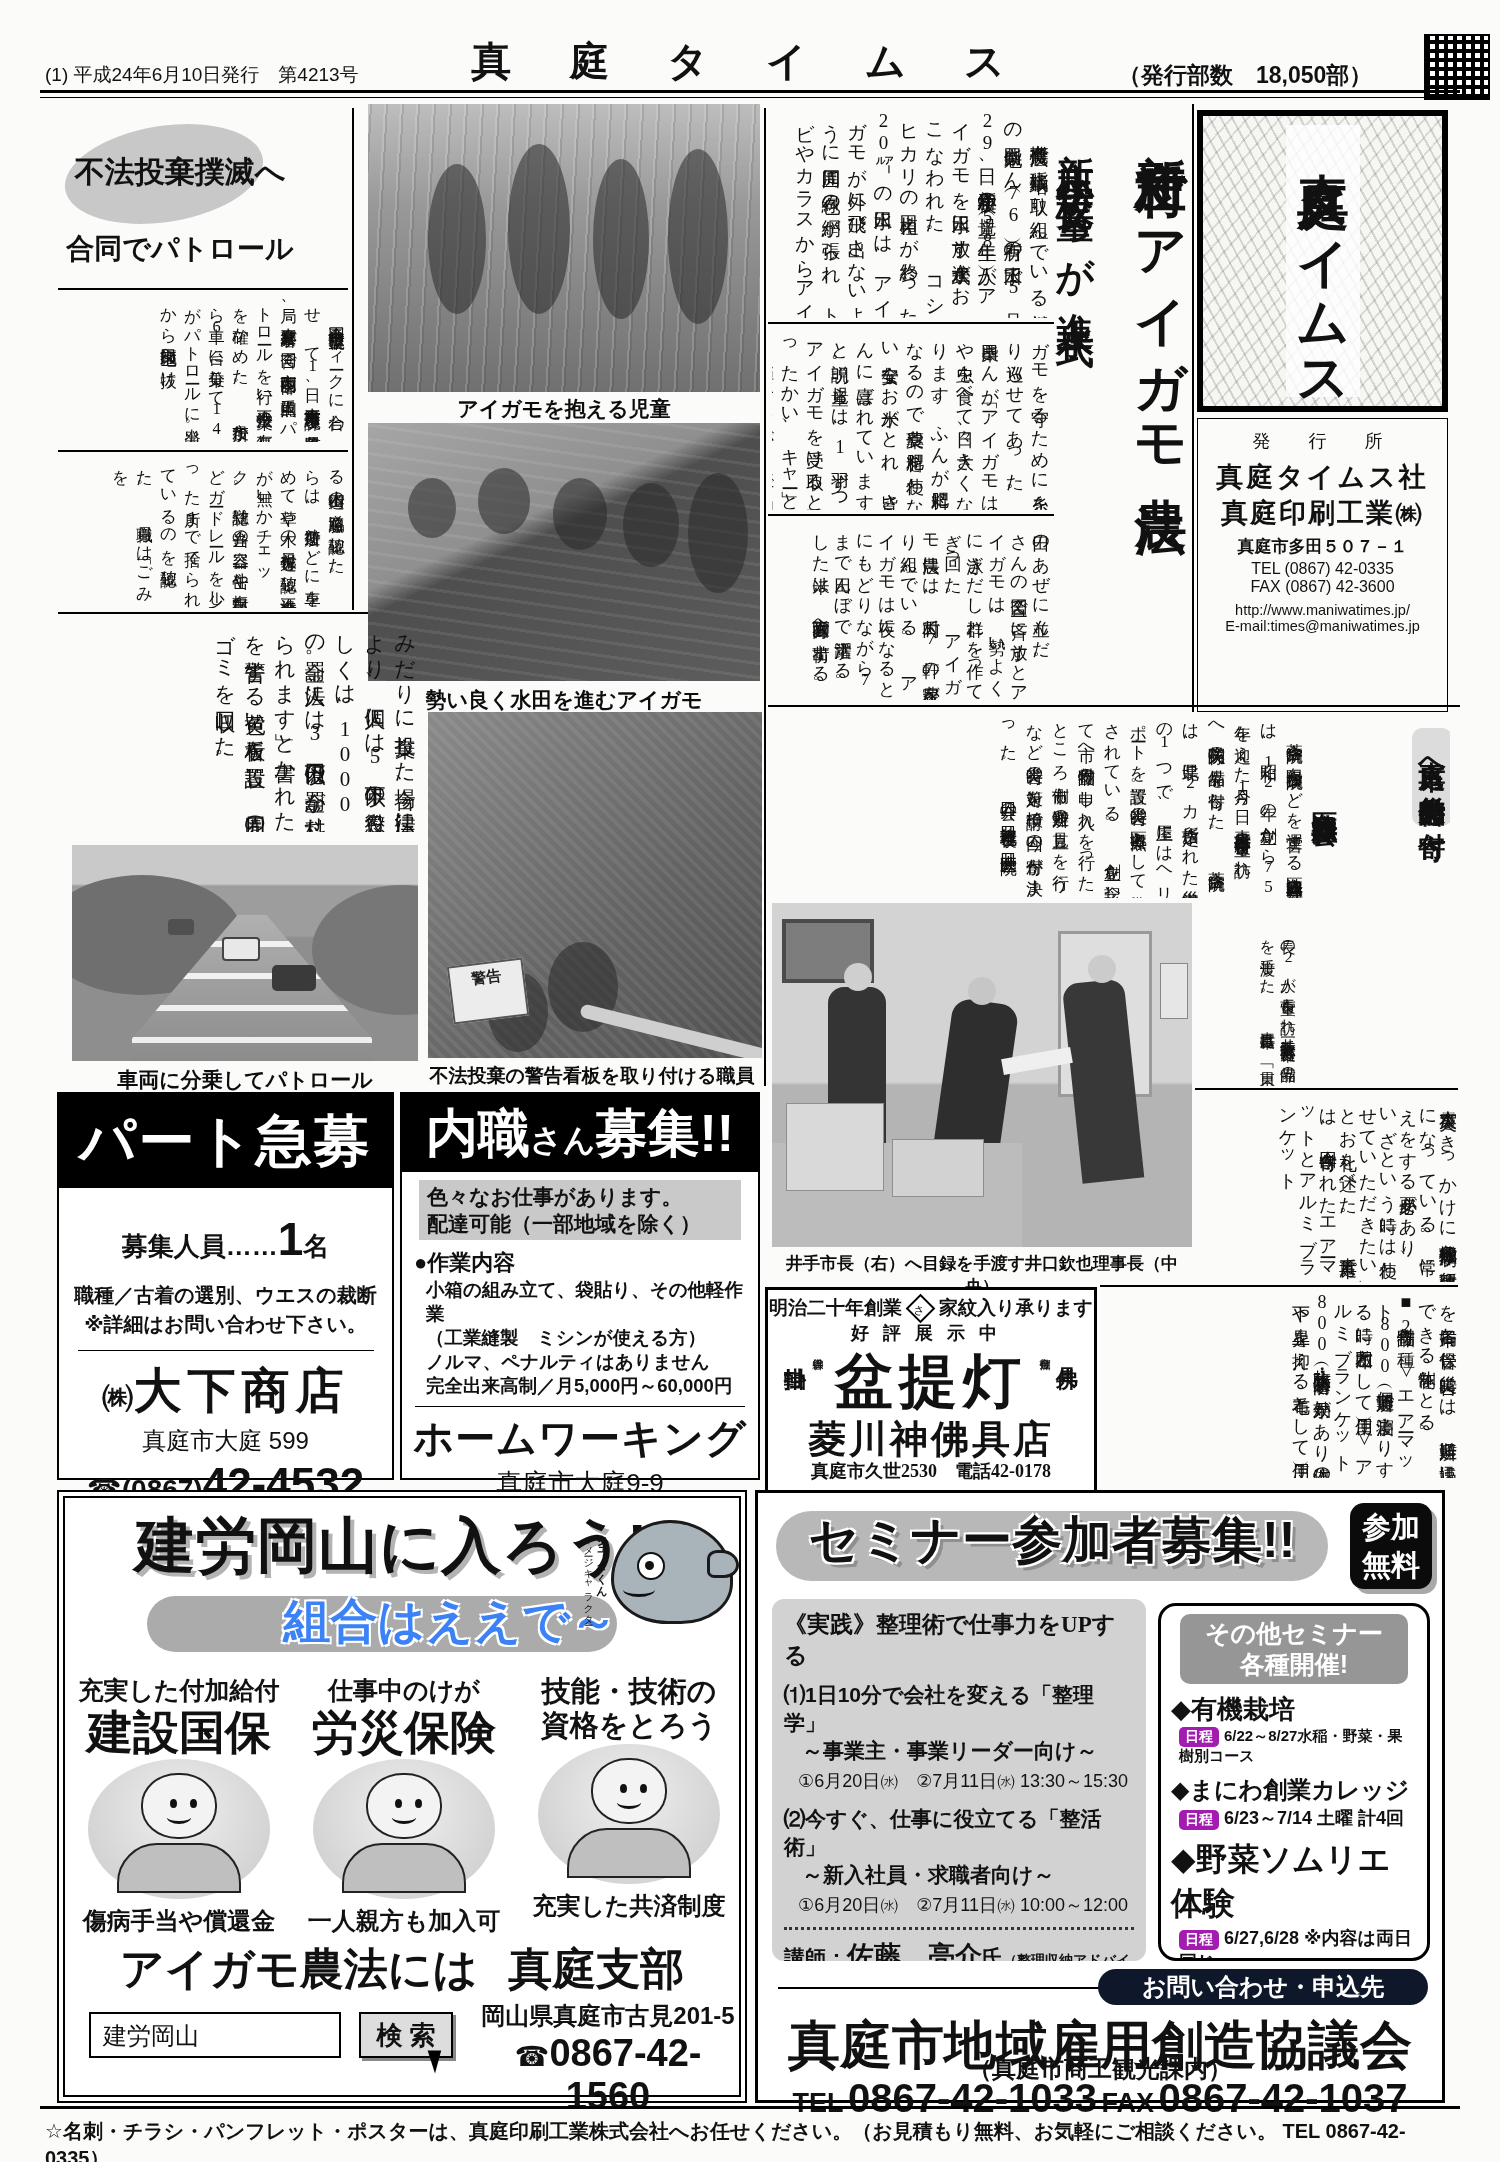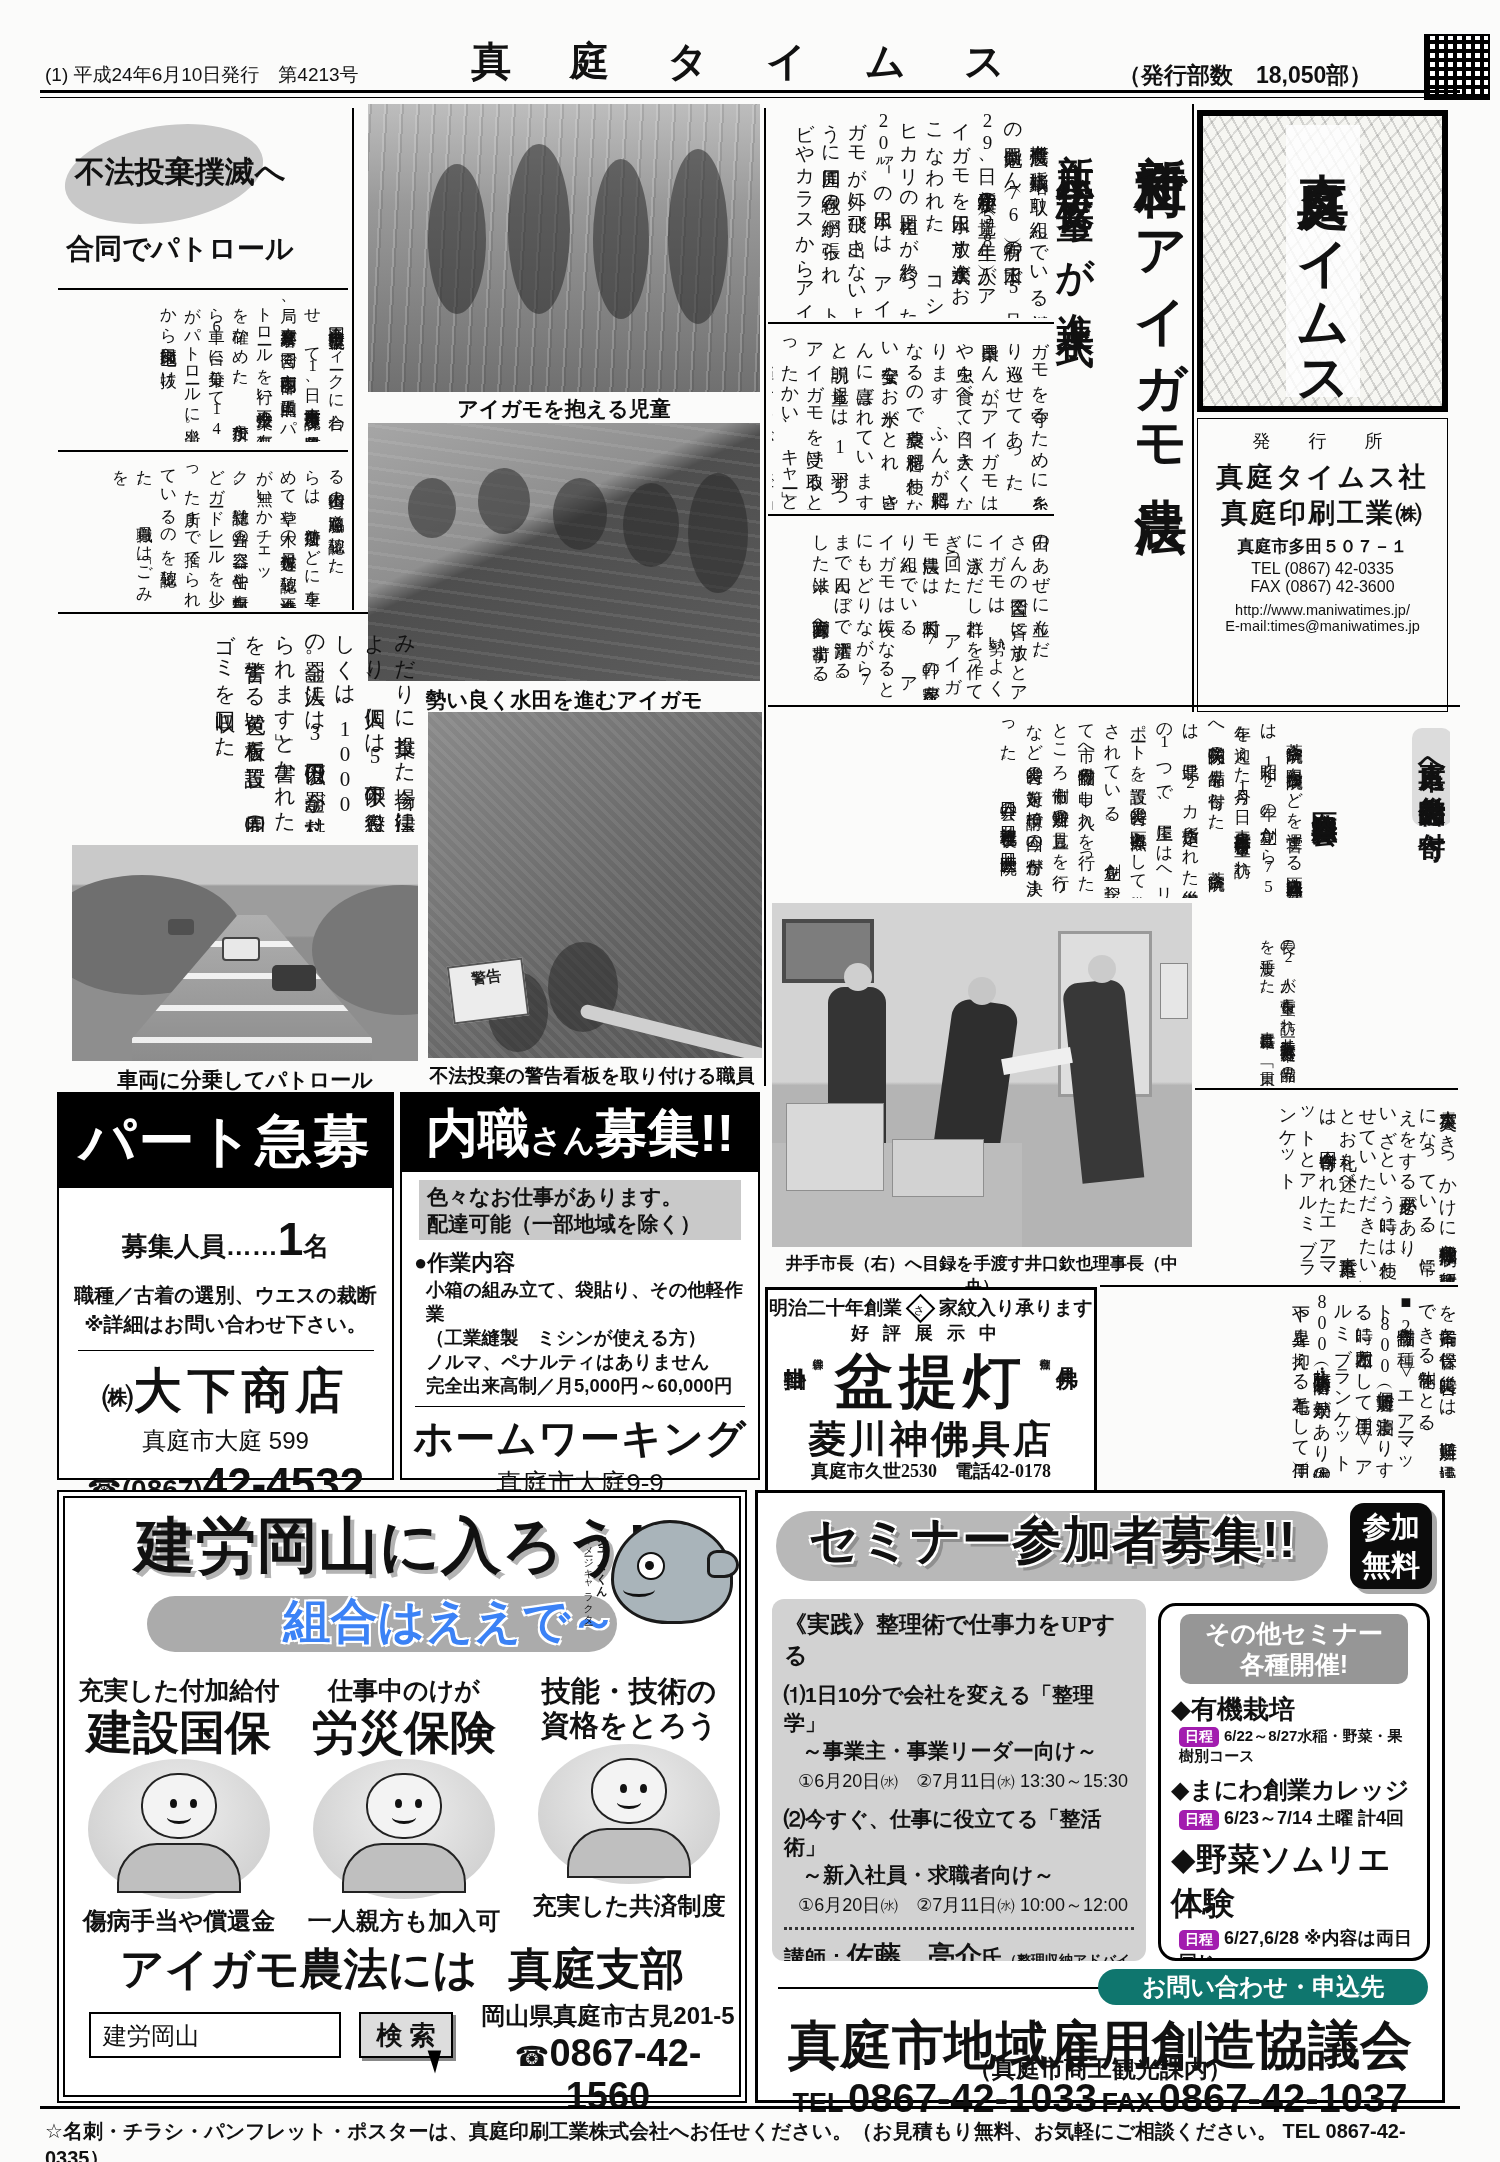--- a/index.html
+++ b/index.html
@@ -321,21 +321,21 @@
       <div style="margin-top:8px;">
         <div style="font-size:32px;font-weight:900;">◆野菜ソムリエ体験</div>
         <div style="margin-left:8px;"><span class="datebadge">日程</span><span style="font-size:18px;font-weight:900;">6/27,6/28 ※内容は両日同じ</span></div>
       </div>
       <div style="margin-top:8px;">
         <div style="font-size:18px;font-weight:900;">◆目からウロコのPOP(ポップ)セミナー</div>
 
       </div>
     </div>
     <div style="position:absolute;left:20px;top:494px;width:330px;border-top:2.5px solid #000;"></div>
-    <div style="position:absolute;left:340px;top:476px;width:330px;height:36px;background:#0f766e;border-radius:18px;color:#fff;text-align:center;font-size:24px;font-weight:900;line-height:36px;">お問い合わせ・申込先</div>
+    <div style="position:absolute;left:340px;top:476px;width:330px;height:36px;background:#0f172a;border-radius:18px;color:#fff;text-align:center;font-size:24px;font-weight:900;line-height:36px;">お問い合わせ・申込先</div>
     <div style="position:absolute;left:0;top:518px;width:100%;text-align:center;font-size:52px;font-weight:bold;">真庭市地域雇用創造協議会</div>
     <div style="position:absolute;left:0;top:560px;width:100%;text-align:center;font-size:24px;font-weight:bold;">（真庭市商工観光課内）</div>
     <div style="position:absolute;left:0;top:583px;width:100%;text-align:center;">
       <span style="font-size:27px;font-weight:900;">TEL</span> <span style="font-size:40px;font-weight:900;">0867-42-1033</span> <span style="font-size:27px;font-weight:900;">FAX</span> <span style="font-size:40px;font-weight:900;">0867-42-1037</span>
     </div>
   </div>
 
   <div class="abs" style="left:40px;top:2106px;width:1420px;height:3px;background:#000;"></div>
   <div class="abs" style="left:45px;top:2118px;width:1410px;font-size:20px;font-weight:bold;">☆名刺・チラシ・パンフレット・ポスターは、真庭印刷工業株式会社へお任せください。（お見積もり無料、お気軽にご相談ください。 TEL 0867-42-0335）</div>
 

